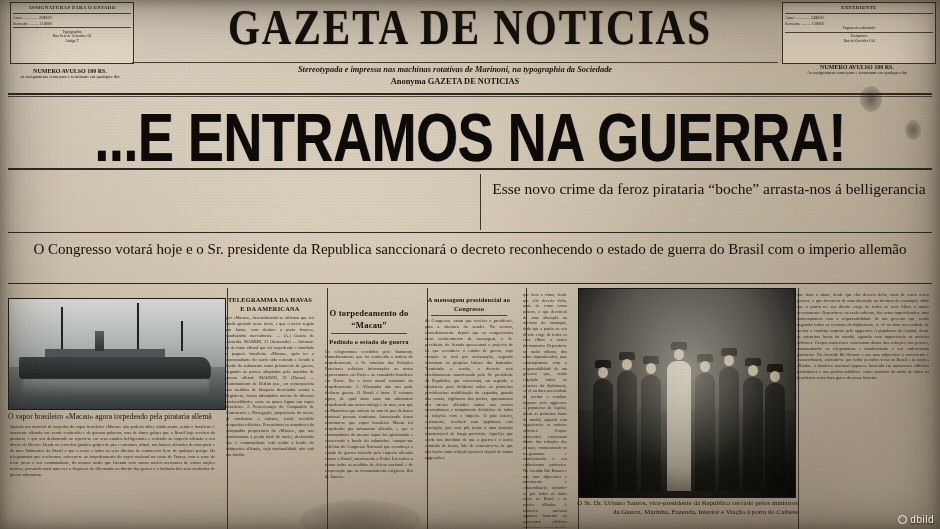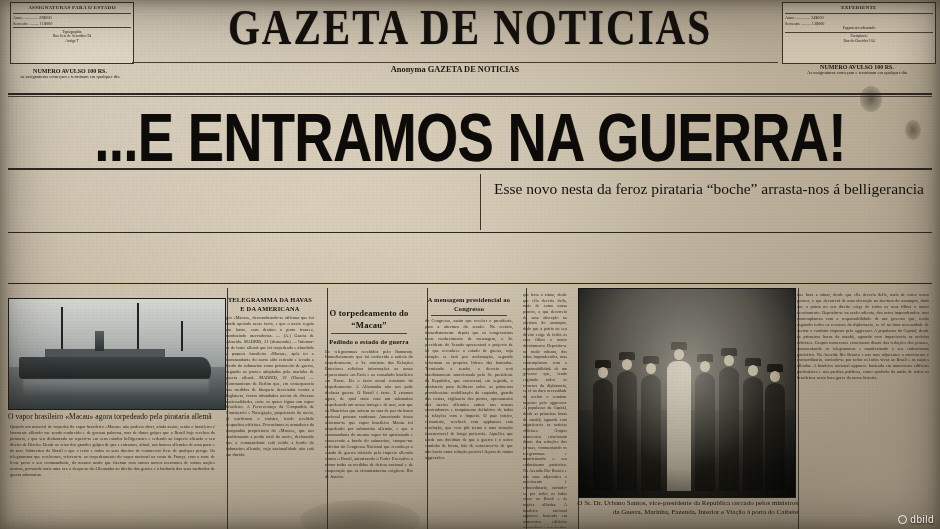--- a/index.html
+++ b/index.html
@@ -346,43 +346,45 @@
           <span>Semestre ......... 13$000</span>
         </div>
       <div class="cb-small">Pagamento adiantado</div>
       <div class="cb-rule"></div>
       <div class="cb-small">Escriptorio</div>
       <div class="cb-small">Rua do Ouvidor 104</div>
     </div>
 
     <div id="mast-center-rule"></div>
     <div id="mast-sub">
+      <div>Stereotypada e impressa nas machinas rotativas de Marinoni, na typographia da Sociedade</div>
       <div class="nonitalic">Anonyma GAZETA DE NOTICIAS</div>
     </div>
 
     <div id="numero-left">
       <div>NUMERO AVULSO 100 RS.</div>
       <div class="sub">as assignaturas começam e terminam em qualquer dia</div>
     </div>
     <div id="numero-right">
       <div>NUMERO AVULSO 100 RS.</div>
       <div class="sub">As assignaturas começam e terminam em qualquer dia</div>
     </div>
   </div>
 
   <div id="rule-main"></div>
   <div id="rule-main2"></div>
 
   <div id="headline">...E ENTRAMOS NA GUERRA!</div>
   <div id="rule-h2"></div>
 
   <div id="vrule-sub"></div>
-  <div id="subhead-right">Esse novo nesta da feroz pirataria “boche” arrasta-nos á belligerancia</div>
+  <div id="subhead-right">Esse novo crime da feroz pirataria “boche” arrasta-nos á belligerancia</div>
   <div id="rule-h3"></div>
 
+  <div id="deck">O Congresso votará hoje e o Sr. presidente da Republica sanccionará o decreto reconhecendo o estado de guerra do Brasil com o imperio allemão</div>
   <div id="rule-h4"></div>
 
   <div id="cols">
     <div class="vrule" style="left:219px;"></div>
     <div class="vrule" style="left:319px;"></div>
     <div class="vrule" style="left:419px;"></div>
     <div class="vrule" style="left:518px;"></div>
     <div class="vrule" style="left:570px;"></div>
     <div class="vrule" style="left:790px;"></div>
   </div>

